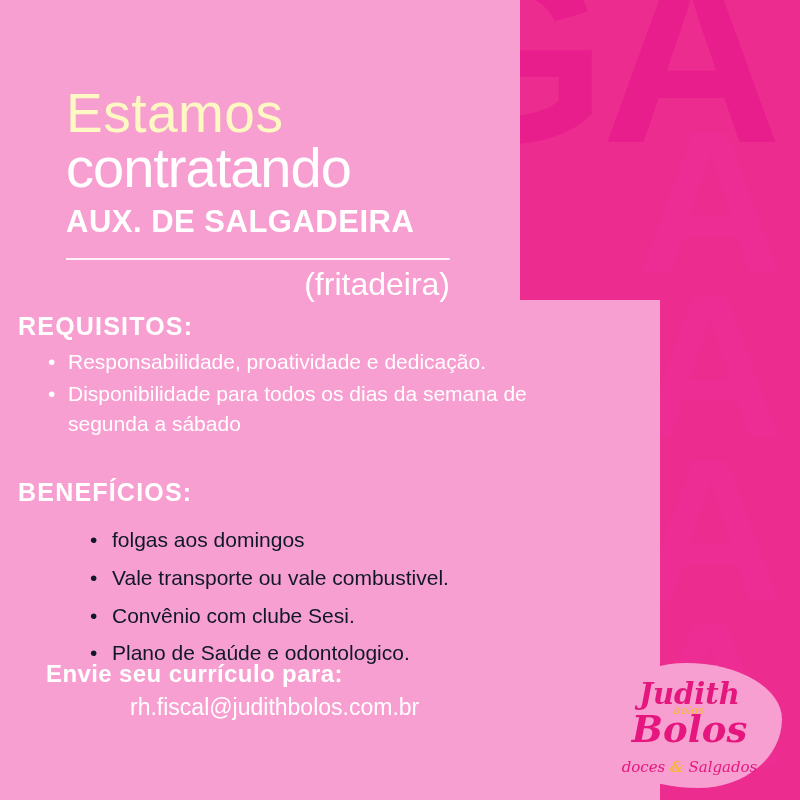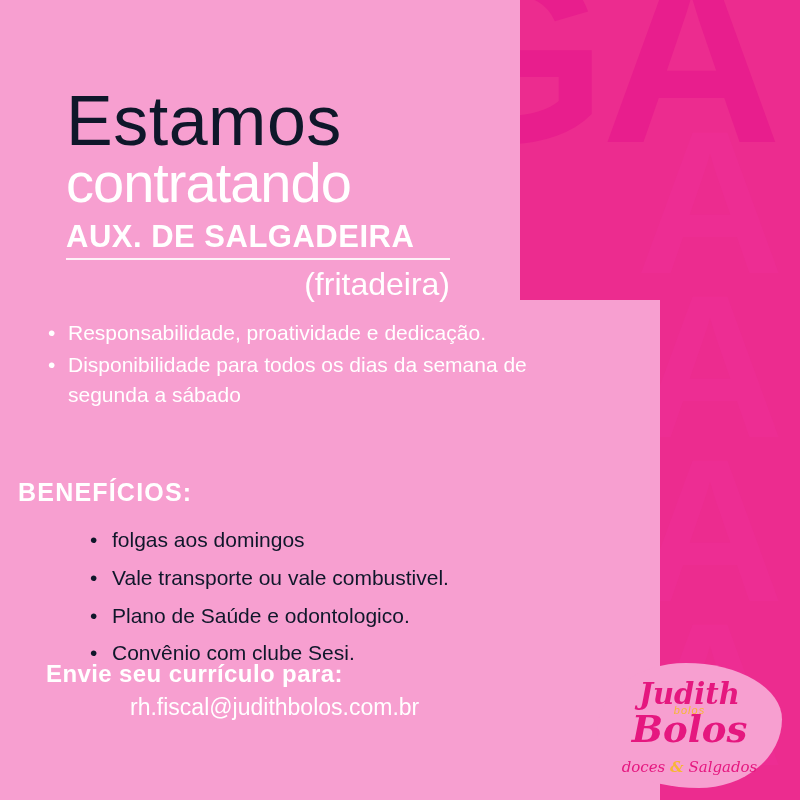--- a/index.html
+++ b/index.html
@@ -62,23 +62,23 @@
     z-index: 5;
     padding: 0;
     color: #ffffff;
   }
   .head {
     position: absolute;
     top: 86px; left: 66px;
     width: 400px;
   }
   .head .l1 {
-    font-size: 70px;
+    font-size: 55px;
     font-weight: 400;
-    color: #0f172a;
+    color: #fef9c3;
     letter-spacing: 0.5px;
     line-height: 1.0;
   }
   .head .l2 {
     font-size: 56px;
     font-weight: 400;
     color: #ffffff;
     letter-spacing: -1px;
     line-height: 1.05;
     margin-top: -2px;
@@ -240,33 +240,34 @@
 
     <div class="head">
       <div class="l1">Estamos</div>
       <div class="l2">contratando</div>
       <div class="l3">AUX. DE SALGADEIRA</div>
     </div>
     <div class="rule"></div>
     <div class="sub">(fritadeira)</div>
 
     <div class="req-block">
+      <div class="sec-title">REQUISITOS:</div>
       <ul>
         <li>Responsabilidade, proatividade e dedicação.</li>
         <li> Disponibilidade para todos os dias da semana de segunda a sábado</li>
       </ul>
     </div>
 
     <div class="ben-block">
       <div class="sec-title">BENEFÍCIOS:</div>
       <ul>
         <li>folgas aos domingos</li>
         <li>Vale transporte ou vale combustivel.</li>
+        <li>Convênio com clube Sesi.</li>
         <li>Plano de Saúde e odontologico.</li>
-        <li>Convênio com clube Sesi.</li>
       </ul>
     </div>
 
     <div class="cta">
       <div class="cta-title">Envie seu currículo para:</div>
       <div class="cta-mail">rh.fiscal@judithbolos.com.br</div>
     </div>
 
   </div>
 

